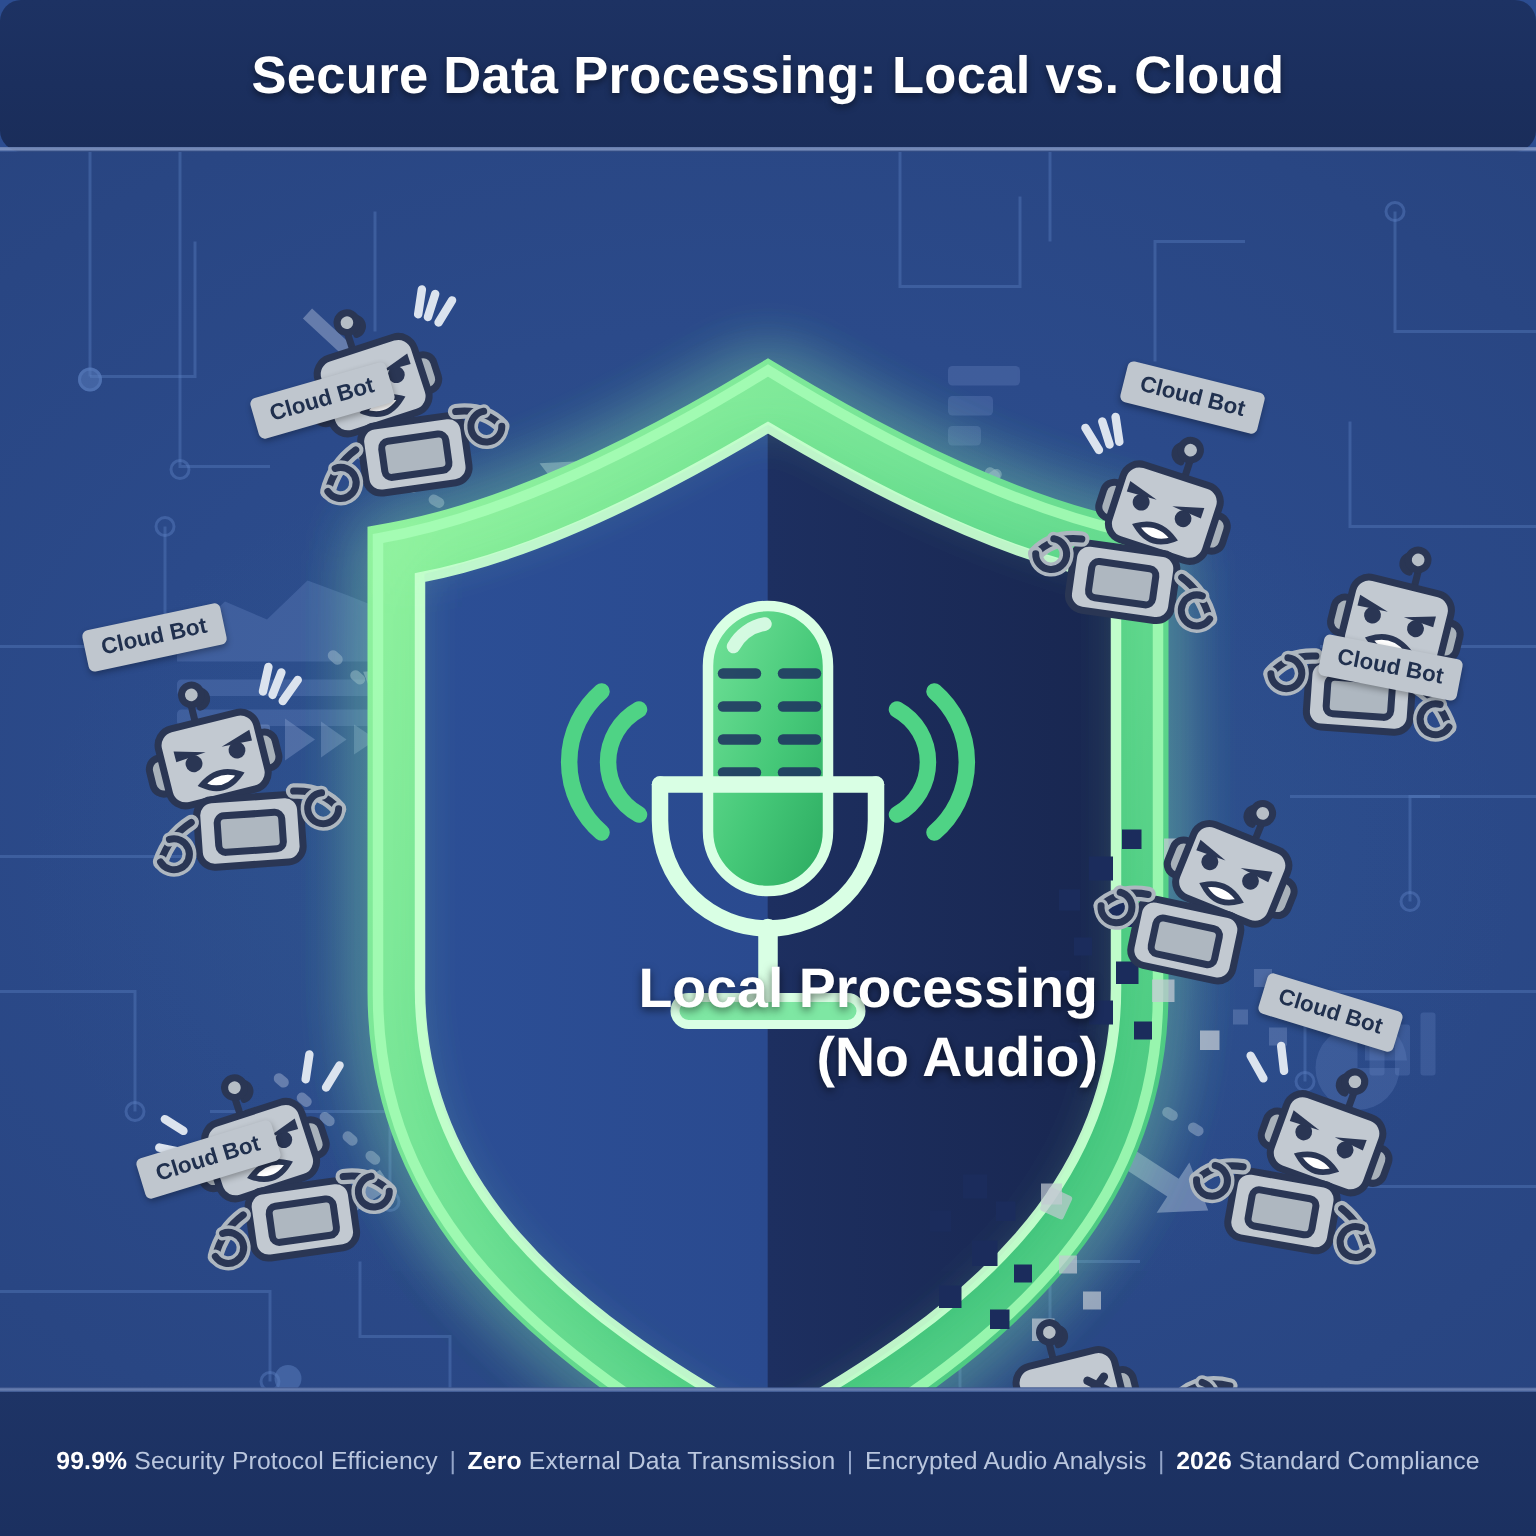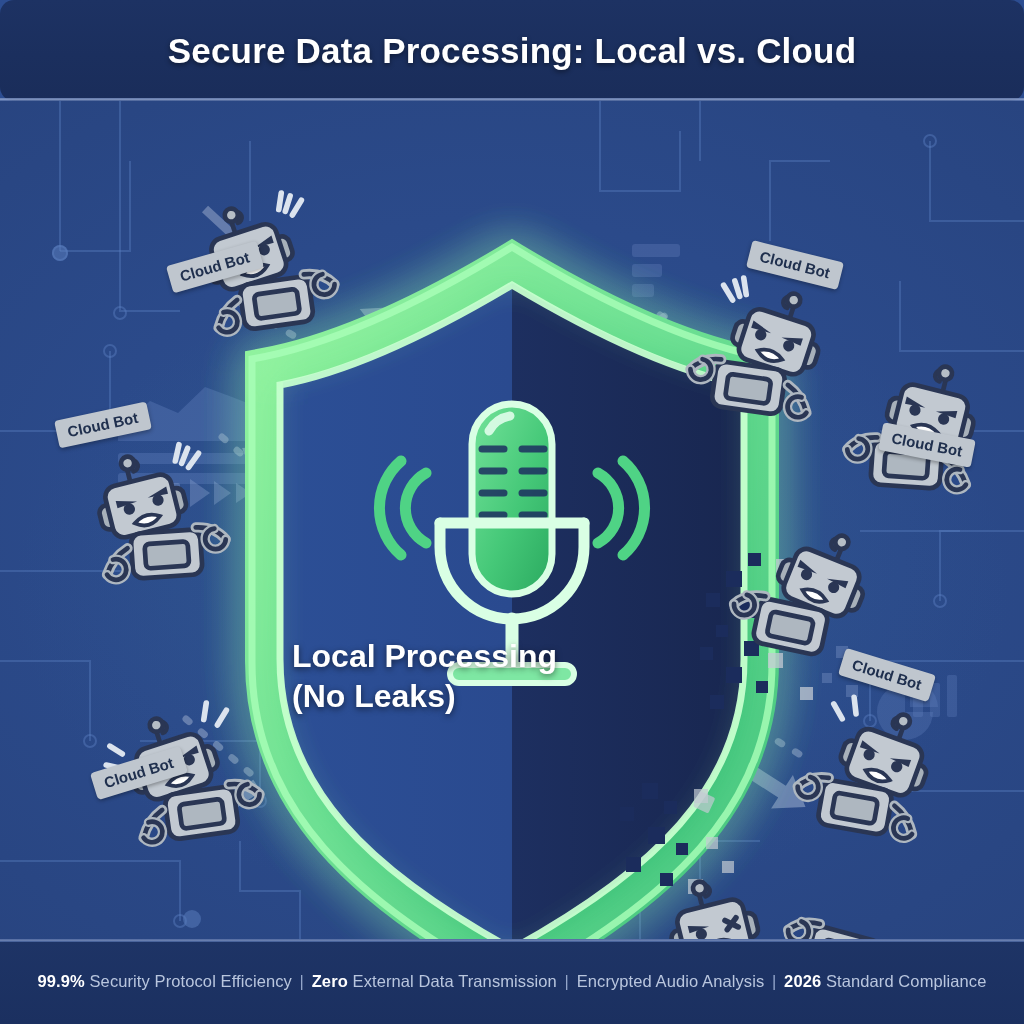--- a/index.html
+++ b/index.html
@@ -37,21 +37,21 @@
   .stage{
     position:absolute;left:0;top:101px;width:1024px;height:844px;
     background:
       radial-gradient(ellipse 70% 55% at 50% 58%, rgba(60,120,160,.20) 0%, rgba(44,77,145,0) 70%),
       radial-gradient(ellipse 90% 80% at 48% 50%, #2f538f 0%, #2b4a8a 45%, #27427c 100%);
     overflow:hidden;
   }
 
   
   .footer{
-    position:absolute;left:0;bottom:0;width:1024px;height:85px;
+    position:absolute;left:0;bottom:0;width:1024px;height:99px;
     background:linear-gradient(180deg,#1e3466 0%,#1b3060 100%);
     display:flex;align-items:center;justify-content:center;
     z-index:40;
   }
   .footer::before{
     content:"";position:absolute;left:0;top:0;width:100%;height:3px;
     background:linear-gradient(180deg,#5d76ae 0%,#7c92c2 55%,#3c5a98 100%);
     opacity:.8;
   }
   .footline{
@@ -63,22 +63,22 @@
   
   .bg-svg{position:absolute;left:0;top:0;width:1024px;height:844px;}
 
   
   .shield-wrap{position:absolute;left:0;top:0;width:1024px;height:844px;}
   .shield-svg{position:absolute;left:0;top:0;width:1024px;height:844px;}
 
   
   .shield-text{
     position:absolute;left:50%;top:535px;transform:translateX(-50%);
-    width:440px;text-align:left;color:#fff;
-    font-size:32px;font-weight:bold;line-height:1.25;
+    width:440px;text-align:right;color:#fff;
+    font-size:37px;font-weight:bold;line-height:1.25;
     text-shadow:0 2px 6px rgba(0,0,0,.55);
     z-index:25;pointer-events:none;
   }
   .shield-text div{white-space:nowrap;}
 
   
   .bot{position:absolute;width:150px;height:150px;z-index:20;}
   .bot svg{width:100%;height:100%;overflow:visible;}
   .botlabel{
     position:absolute;
@@ -325,21 +325,21 @@
           <path d="M-72 22 V46 A 72 72 0 0 0 72 46 V22" fill="none" stroke="#d9ffe4" stroke-width="11" stroke-linecap="round"></path>
           <path d="M-72 22 H72" stroke="#d9ffe4" stroke-width="11" stroke-linecap="round"></path>
 
           <path d="M0 118 V164" stroke="#d9ffe4" stroke-width="13" stroke-linecap="round"></path>
           <rect x="-62" y="164" width="124" height="18" rx="9" fill="#7ee7a3" stroke="#d9ffe4" stroke-width="6"></rect>
         </g>
       </svg>
 
       <div class="shield-text">
         <div>Local Processing</div>
-        <div>(No Leaks)</div>
+        <div>(No Audio)</div>
       </div>
     </div>
 
     <svg class="bg-svg" viewBox="0 0 1024 844" style="z-index:22;pointer-events:none">
       <g fill="#1b2c5c">
         <rect x="726" y="470" width="16" height="16"></rect>
         <rect x="748" y="452" width="13" height="13"></rect>
         <rect x="706" y="492" width="14" height="14"></rect>
         <rect x="740" y="500" width="17" height="17"></rect>
         <rect x="716" y="524" width="12" height="12"></rect>

